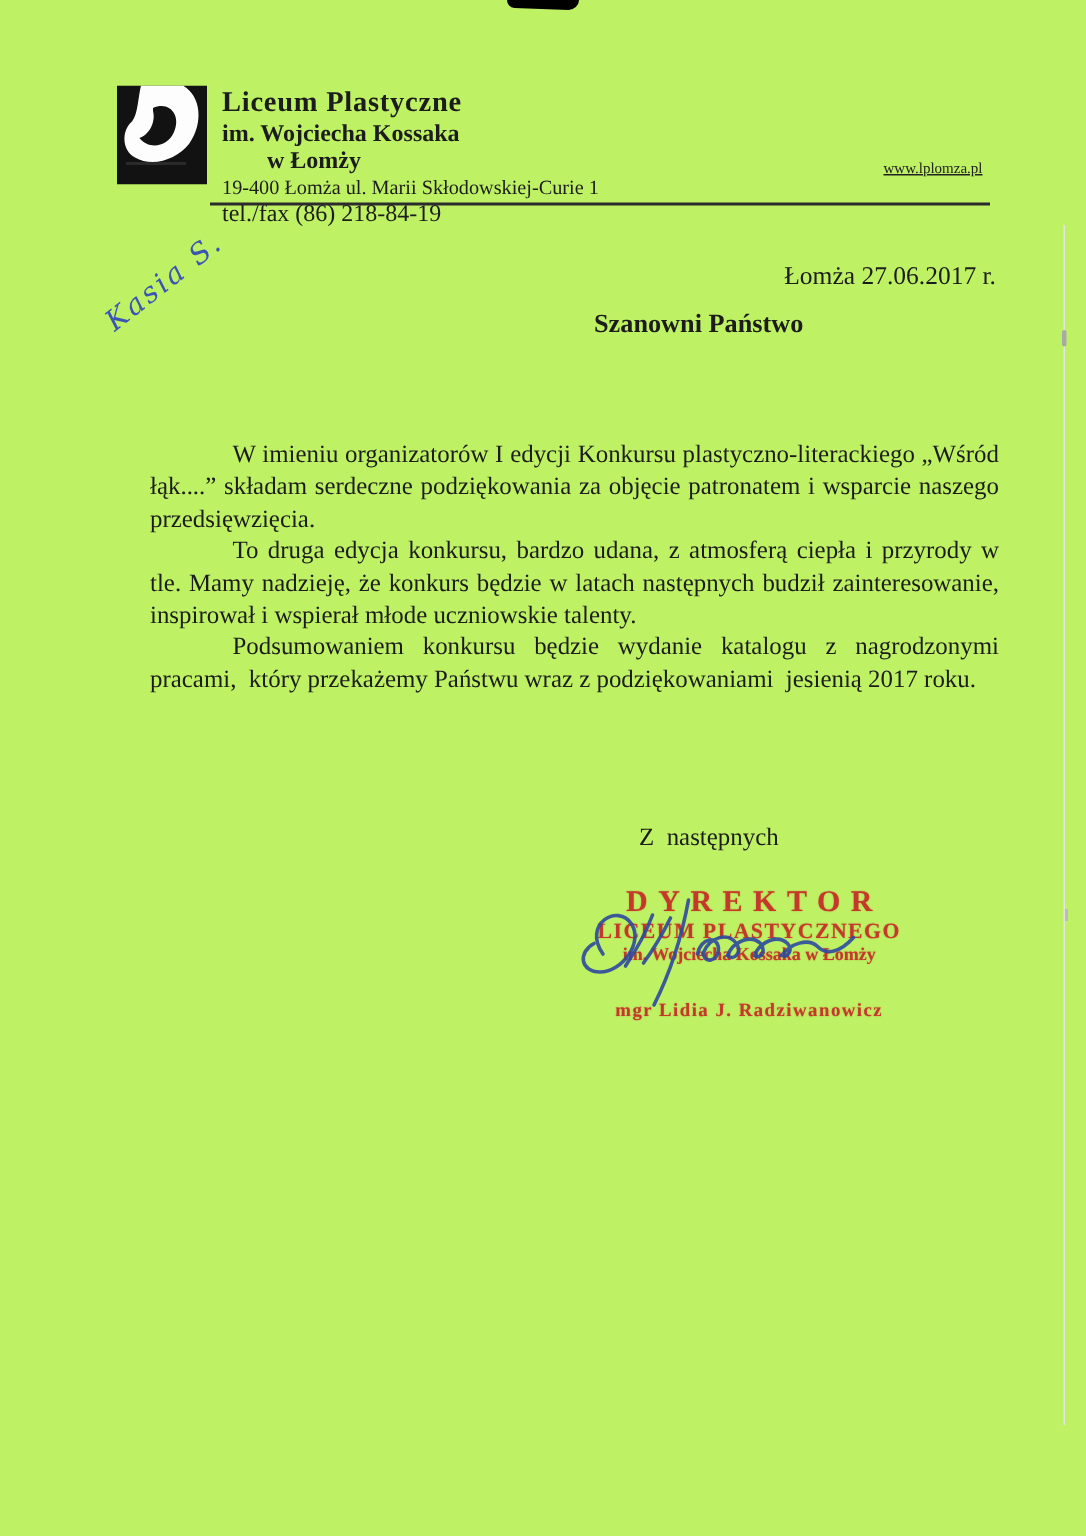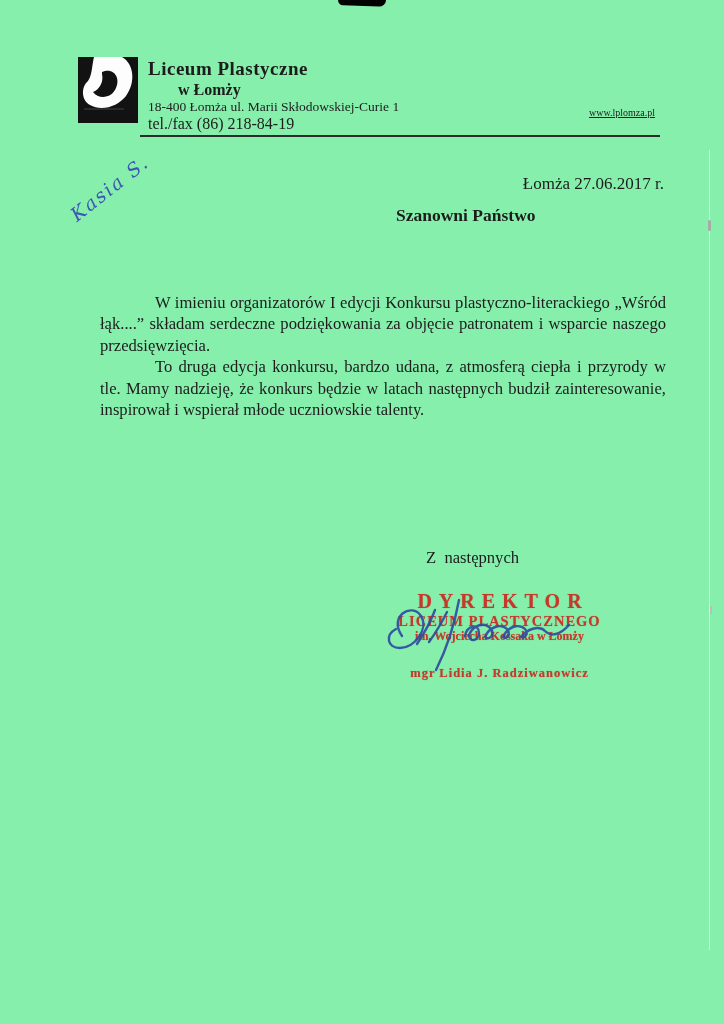--- a/index.html
+++ b/index.html
@@ -1,18 +1,18 @@
 <!DOCTYPE html>
 <html style="--stamp_red: #c5392b; --ink_blue: #2e4a9e; --note_blue: #3c55b4; --text_black: #1c1c1c;"><head>
 <meta charset="utf-8">
 <style>
   html,body{margin:0;padding:0;background:#ffffff;}
   .page{
     position:relative;width:724px;height:1024px;margin:0 auto;
-    background:#86efac;overflow:hidden;
+    background:#bef264;overflow:hidden;
     font-family:"Liberation Serif","DejaVu Serif",serif;
     color:var(--text_black,#1c1c1c);
   }
   
   .logo{position:absolute;left:78px;top:57px;width:60px;height:66px;}
   .head-block{position:absolute;left:148px;top:59px;line-height:1.08;}
   .school-name{font-size:19px;font-weight:bold;letter-spacing:.5px;margin:0;}
   .school-patron{font-size:16px;font-weight:bold;margin:1px 0 0 0;}
   .school-city{font-size:16px;font-weight:bold;margin:1px 0 0 30px;}
   .school-address{font-size:13.5px;margin:2px 0 0 0;}
@@ -72,36 +72,38 @@
 
   <svg class="logo" viewBox="0 0 60 66" aria-hidden="true">
     <rect x="0" y="0" width="60" height="66" fill="#121212"></rect>
     <path d="M16,0 L44,0 C56,7 58,25 48,39 C40,49 24,55 12,48 C3,43 3,30 10,24 C14,19 14,8 16,0 Z" fill="#fdfdfd"></path>
     <path d="M24,15 C35,10 43,20 38,31 C34,41 21,43 15,35 C21,33 26,25 24,17 Z" fill="#121212"></path>
     <rect x="6" y="51" width="40" height="2" fill="#3a3a3a" opacity="0.6"></rect>
   </svg>
 
   <div class="head-block">
     <p class="school-name">Liceum Plastyczne</p>
+    <p class="school-patron">im. Wojciecha Kossaka</p>
     <p class="school-city">w Łomży</p>
-    <p class="school-address">18-400 Łomża ul. Marii Skłodowskiej-Curie 1</p>
+    <p class="school-address">19-400 Łomża ul. Marii Skłodowskiej-Curie 1</p>
     <p class="school-phone">tel./fax (86) 218-84-19</p>
   </div>
 
   <div class="website">www.lplomza.pl</div>
   <div class="head-rule"></div>
   <div class="dateline">Łomża 27.06.2017 r.</div>
 
   <div class="hand-note">Kasia S.</div>
 
   <div class="salutation">Szanowni Państwo</div>
 
   <div class="letter-body">
     <p>W imieniu organizatorów I edycji Konkursu plastyczno-literackiego „Wśród łąk....” składam serdeczne podziękowania za objęcie patronatem i wsparcie naszego przedsięwzięcia.</p>
     <p>To druga edycja konkursu, bardzo udana, z atmosferą ciepła i przyrody w tle. Mamy nadzieję, że konkurs będzie w latach następnych budził zainteresowanie, inspirował i wspierał młode uczniowskie talenty.</p>
+    <p>Podsumowaniem konkursu będzie wydanie katalogu z nagrodzonymi pracami,  który przekażemy Państwu wraz z podziękowaniami  jesienią 2017 roku.</p>
   </div>
 
   <div class="closing">Z  następnych</div>
 
   <div class="stamp">
     <div class="stamp-l1">DYREKTOR</div>
     <div class="stamp-l2">LICEUM PLASTYCZNEGO</div>
     <div class="stamp-l3">im. Wojciecha Kossaka w Łomży</div>
     <div class="stamp-signer">mgr Lidia J. Radziwanowicz</div>
   </div>

